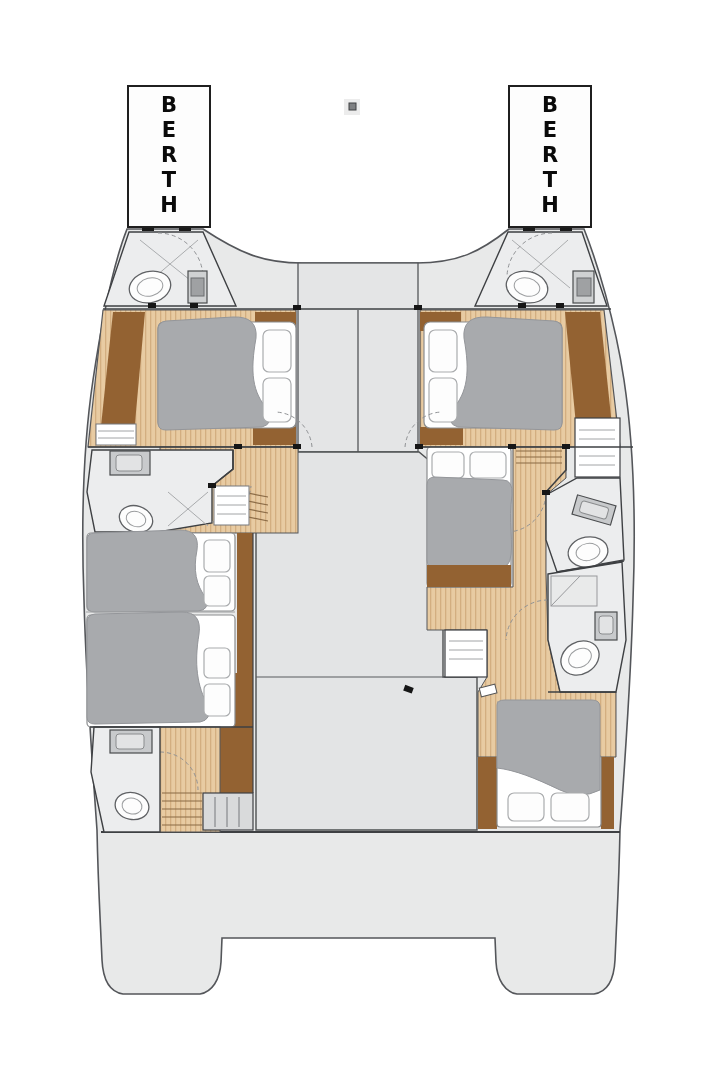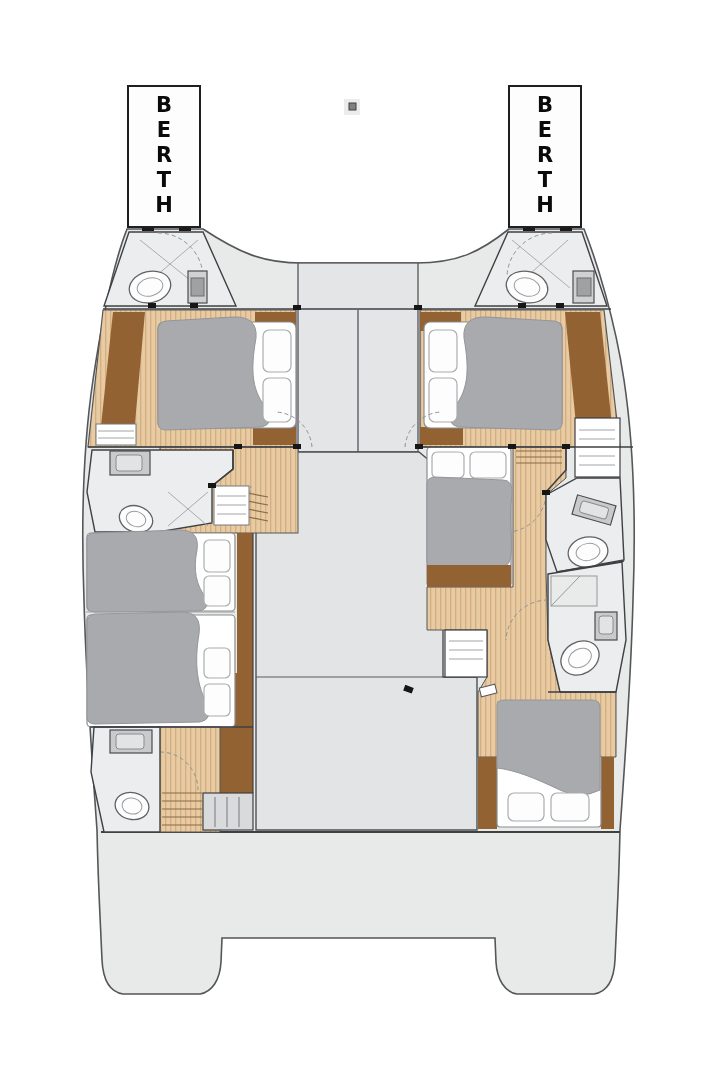--- a/index.html
+++ b/index.html
@@ -4,21 +4,21 @@
 <style>
   :root{
     --bg:#ffffff; --hull:#e8e9e9; --outline:#54565a; --panel:#e3e4e5;
     --bath:#ecedee; --wood:#e8cba2; --woodstripe:#d3ae80; --wooddark:#936232;
     --duvet:#a8aaad; --bed:#ffffff; --wall:#3e4043; --ink:#0a0a0a;
   }
   html,body{margin:0;padding:0;background:var(--bg);}
   .stage{position:relative;width:720px;height:1080px;background:var(--bg);overflow:hidden;
          font-family:"DejaVu Sans","Liberation Sans",sans-serif;}
   svg.plan{position:absolute;left:0;top:0;}
-  .berth-label{position:absolute;top:85px;width:74px;height:143px;background:#fdfdfd;
+  .berth-label{position:absolute;top:85px;width:84px;height:143px;background:#fdfdfd;
     border:2px solid #1f1f1f;box-sizing:border-box;text-align:center;color:var(--ink);
     font-weight:bold;font-size:21px;line-height:25px;font-family:"DejaVu Sans","Liberation Sans",sans-serif;}
   .berth-label .vtext{width:1.05em;margin:6px auto 0;word-break:break-all;}
   .port-berth{left:127px;}
   .stb-berth{left:508px;}
 </style>
 </head>
 <body>
 
 <div class="stage">

